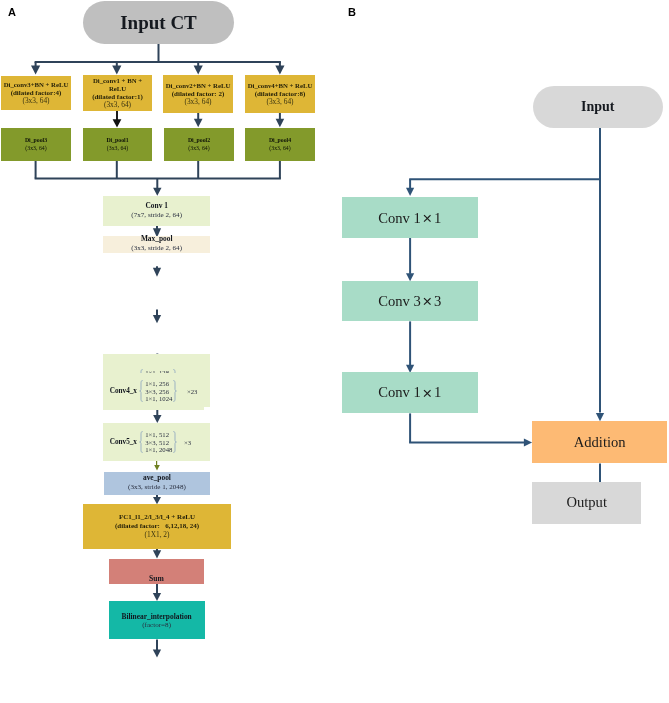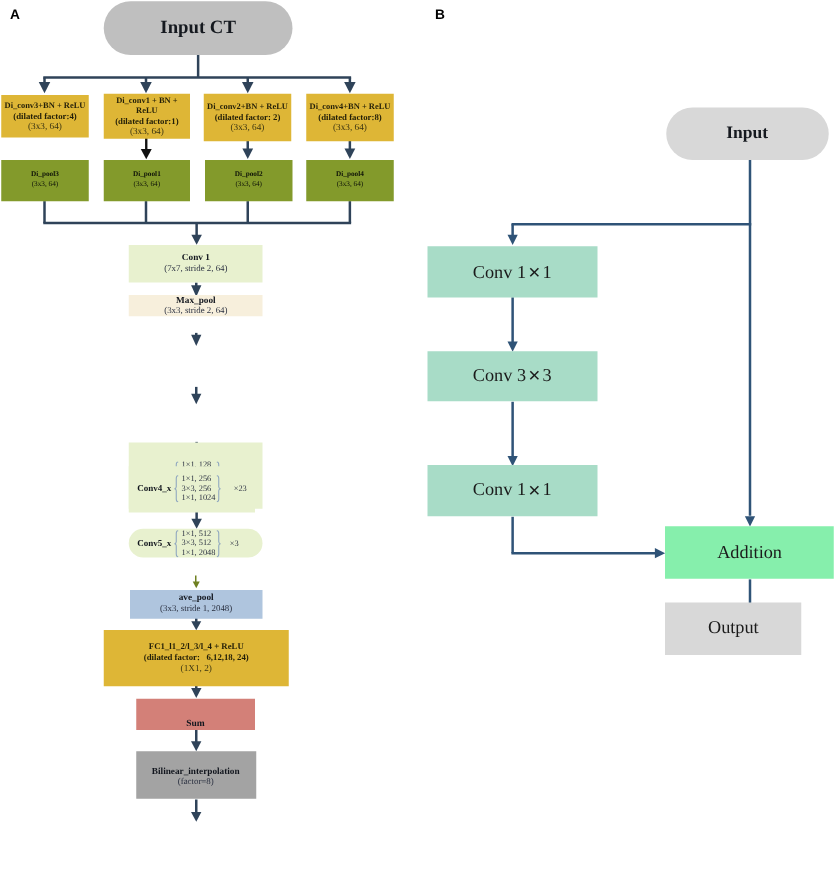--- a/index.html
+++ b/index.html
@@ -4,21 +4,21 @@
 <style>
   html,body{margin:0;padding:0;background:#ffffff;}
   body{width:669px;height:703px;overflow:hidden;font-family:"Liberation Serif",serif;color:#1a1a1a;}
   #fig{position:relative;width:669px;height:703px;}
   .abs{position:absolute;box-sizing:border-box;}
   .panel-label{font-family:"Liberation Sans",sans-serif;font-weight:bold;font-size:11px;color:#000;line-height:1;}
   svg.wires{position:absolute;left:0;top:0;width:669px;height:703px;pointer-events:none;}
 
   
   .pillA{background:#bfbfbf;border-radius:999px;display:flex;align-items:center;justify-content:center;}
-  .pillA span{font-weight:bold;font-size:15px;color:#15191f;}
+  .pillA span{font-weight:bold;font-size:19px;color:#15191f;}
   .dbox{background:#deb636;display:flex;flex-direction:column;align-items:center;justify-content:center;
         font-size:7px;line-height:8.2px;color:#231f08;text-align:center;white-space:pre;}
   .dbox b{font-weight:bold;}
   .dbox .t1{font-size:6.75px;}
   .dbox .dim{color:#3b3512;font-size:7.4px;}
   .dbox.fc{line-height:8.8px;}
   .dbox.fc .dim{font-size:7.4px;}
   .gbox{background:#839a2b;display:flex;flex-direction:column;align-items:center;justify-content:center;
         font-size:5.8px;line-height:8px;color:#0e1208;text-align:center;white-space:nowrap;}
   .gbox b{font-weight:bold;}
@@ -33,29 +33,29 @@
   .brk.l{left:35.5px;}
   .brk.r{left:69.2px;}
   .brk svg{display:block;}
   .rows{position:absolute;left:41.8px;top:50%;transform:translateY(-50%);display:flex;flex-direction:column;
         align-items:flex-start;font-size:6.7px;line-height:7.45px;color:#2a3040;white-space:nowrap;}
   .mult{position:absolute;left:80.5px;top:50%;transform:translateY(-50%);font-size:6.7px;color:#2a3040;}
   .lg{background:#e8f1cf;}
   .cr{background:#f7efdc;}
   .bg{background:#afc5de;}
   .sal{background:#d38078;}
-  .cyan{background:#a3a3a3;}
+  .cyan{background:#14b8a6;}
 
   
   .pillB{background:#d8d8d8;border-radius:999px;display:flex;align-items:center;justify-content:center;}
   .pillB span{font-weight:bold;font-size:14px;color:#15191f;}
   .bnode{display:flex;align-items:center;justify-content:center;font-size:14.6px;color:#1b1b1b;white-space:nowrap;}
   .bnode .xg{font-family:"DejaVu Sans",sans-serif;font-size:12.6px;padding:0 1.3px;position:relative;top:0.6px;}
   .mint{background:#a8dcc7;justify-content:center;}
-  .gold{background:#86efac;align-items:center;}
+  .gold{background:#fdba74;align-items:center;}
   .gry{background:#d8d8d8;}
 </style>
 </head>
 <body>
 
 <div id="fig" data-name="figure-root">
   <div class="panel-label abs" style="left:8px;top:7px;" data-name="panel-a-label">A</div>
   <div class="panel-label abs" style="left:348px;top:7px;" data-name="panel-b-label">B</div>
 
   <svg class="wires" viewBox="0 0 669 703" data-name="connector-lines">
@@ -159,21 +159,21 @@
   </div>
   <div class="abs gbox" style="left:245px;top:127.5px;width:70px;height:33.5px;" data-name="di-pool4-block">
     <b data-name="di-pool4-title">Di_pool4</b>
     <span data-name="di-pool4-dims">(3x3, 64)</span>
   </div>
 
   <div class="abs bb lg" style="left:103.4px;top:195.9px;width:106.6px;height:30.1px;" data-name="conv1-block">
     <span class="nm" data-name="conv1-title">Conv 1</span>
     <span class="sb" data-name="conv1-sub">(7x7, stride 2, 64)</span>
   </div>
-  <div class="abs bb cr" style="left:103.4px;top:235.5px;width:106.6px;height:17px;justify-content:space-between;" data-name="maxpool-block">
+  <div class="abs bb cr" style="left:103.4px;top:235.5px;width:106.6px;height:17px;" data-name="maxpool-block">
     <span class="nm" data-name="maxpool-title">Max_pool</span>
     <span class="sb" data-name="maxpool-sub">(3x3, stride 2, 64)</span>
   </div>
 
 
   <div class="abs resbox lg" style="left:103.4px;top:322.9px;width:106.6px;height:53px;margin-top:31px;" data-name="conv3x-block">
     <span class="nm" data-name="conv3x-title">Conv3_x</span>
     <span class="brk l" data-name="left-brace-icon">
         <svg width="4" height="22" viewBox="0 0 4 22">
           <path d="M3.3,0.6 C2.1,0.7 2.0,1.5 2.0,2.8 L2.0,9.4 C2.0,10.4 1.4,10.9 0.6,11.0 C1.4,11.1 2.0,11.6 2.0,12.6 L2.0,19.2 C2.0,20.5 2.1,21.3 3.3,21.4" fill="none" stroke="#8ea6bf" stroke-width="0.85" stroke-linecap="round"></path>
@@ -205,21 +205,21 @@
       <span data-name="conv4x-row-3">1×1, 1024</span>
     </span>
     <span class="brk r" data-name="right-brace-icon">
         <svg width="4" height="22" viewBox="0 0 4 22">
           <path d="M0.7,0.6 C1.9,0.7 2.0,1.5 2.0,2.8 L2.0,9.4 C2.0,10.4 2.6,10.9 3.4,11.0 C2.6,11.1 2.0,11.6 2.0,12.6 L2.0,19.2 C2.0,20.5 1.9,21.3 0.7,21.4" fill="none" stroke="#8ea6bf" stroke-width="0.85" stroke-linecap="round"></path>
         </svg>
       </span>
     <span class="mult" style="left:83.6px;" data-name="conv4x-mult">×23</span>
   </div>
 
-  <div class="abs resbox lg" style="left:103.4px;top:423.2px;width:106.6px;height:23px;border-radius:13px;" data-name="conv5x-block">
+  <div class="abs resbox lg" style="left:103.4px;top:423.2px;width:106.6px;height:38px;" data-name="conv5x-block">
     <span class="nm" data-name="conv5x-title">Conv5_x</span>
     <span class="brk l" data-name="left-brace-icon">
         <svg width="4" height="22" viewBox="0 0 4 22">
           <path d="M3.3,0.6 C2.1,0.7 2.0,1.5 2.0,2.8 L2.0,9.4 C2.0,10.4 1.4,10.9 0.6,11.0 C1.4,11.1 2.0,11.6 2.0,12.6 L2.0,19.2 C2.0,20.5 2.1,21.3 3.3,21.4" fill="none" stroke="#8ea6bf" stroke-width="0.85" stroke-linecap="round"></path>
         </svg>
       </span>
     <span class="rows" data-name="conv5x-rows">
       <span data-name="conv5x-row-1">1×1, 512</span>
       <span data-name="conv5x-row-2">3×3, 512</span>
       <span data-name="conv5x-row-3">1×1, 2048</span>

